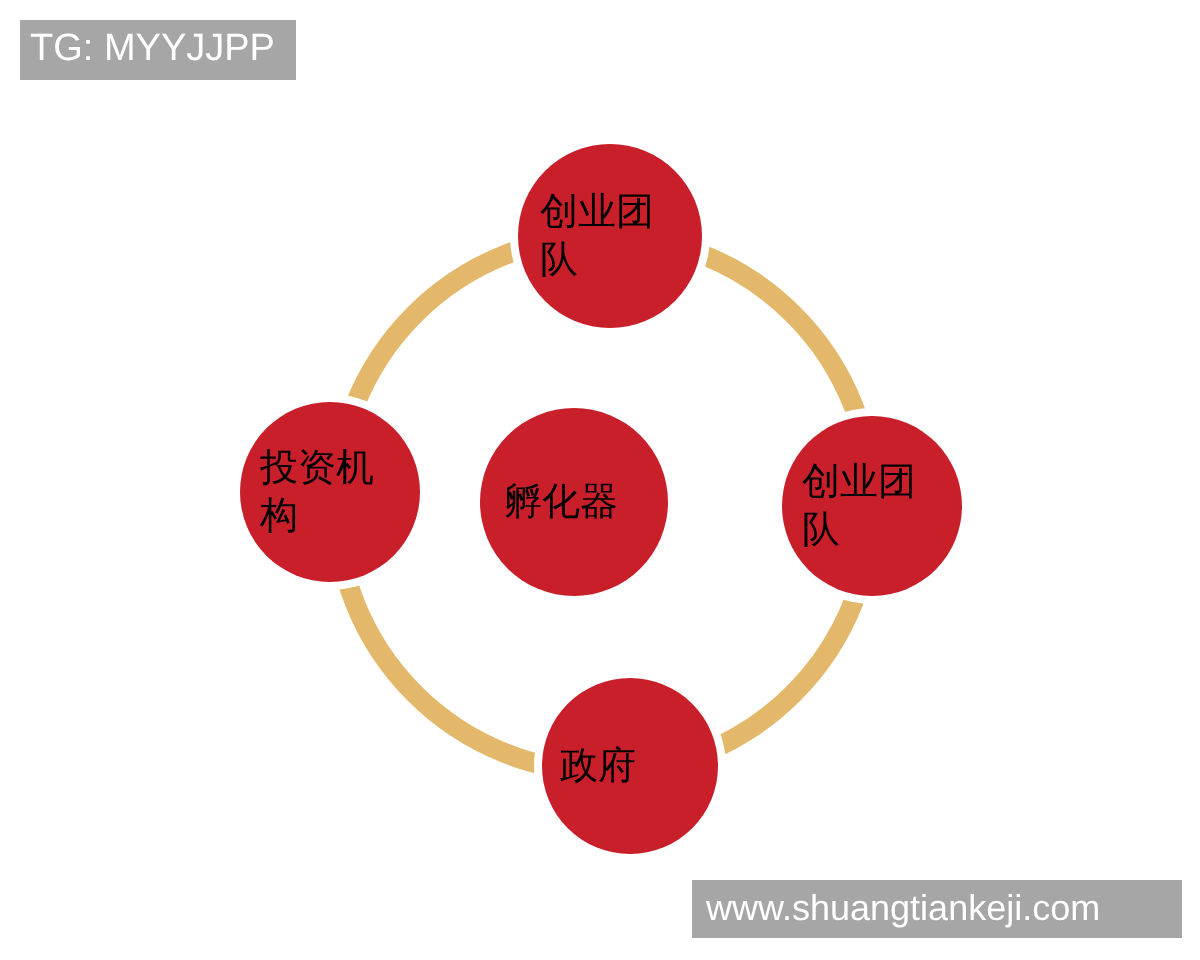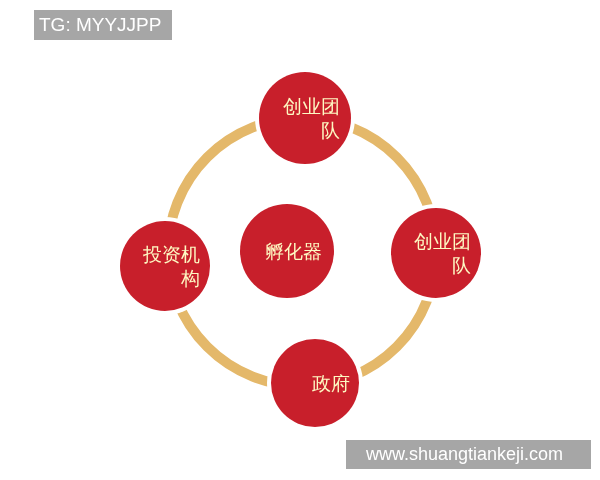--- a/index.html
+++ b/index.html
@@ -1,25 +1,25 @@
 <!DOCTYPE html>
 <html><head>
   <meta charset="utf-8">
   <style>
     html, body { margin: 0; padding: 0; }
     body { width: 600px; height: 480px; background: #ffffff; position: relative; overflow: hidden;
            font-family: "DejaVu Sans", "Liberation Sans", sans-serif; }
     .ring { position: absolute; left: 0; top: 0; }
-    .node { position: absolute; border-radius: 50%; background: #c81f2b; color: #fef9c3;
-            display: flex; align-items: center; justify-content: center; text-align: right;
+    .node { position: absolute; border-radius: 50%; background: #c81f2b; color: #000000;
+            display: flex; align-items: center; justify-content: center; text-align: left;
             font-size: 19px; line-height: 24px; box-shadow: 0 0 0 4px #ffffff; }
     .node span { display: block; width: 70px; word-break: break-all; }
     .tag { position: absolute; background: #a6a6a6; color: #ffffff; font-family: "Liberation Sans", sans-serif; }
-    .tag-top { left: 10px; top: 10px; width: 138px; height: 30px; font-size: 19px; line-height: 30px; padding-left: 5px; box-sizing: border-box; margin-left: 24px; }
-    .tag-bottom { left: 346px; top: 440px; width: 245px; height: 29px; font-size: 18px; line-height: 29px; padding-left: 20px; box-sizing: border-box; }
+    .tag-top { left: 10px; top: 10px; width: 138px; height: 30px; font-size: 19px; line-height: 30px; padding-left: 5px; box-sizing: border-box; }
+    .tag-bottom { left: 346px; top: 440px; width: 245px; height: 29px; font-size: 18px; line-height: 29px; padding-left: 7px; box-sizing: border-box; }
   </style>
 </head>
 <body>
 
 <div class="tag tag-top">TG: MYYJJPP</div>
 
 <svg class="ring" width="600" height="480" viewBox="0 0 600 480">
   <circle cx="302" cy="252" r="134" fill="none" stroke="#e4b86a" stroke-width="10"></circle>
 </svg>
 
@@ -28,21 +28,21 @@
 </div>
 
 <div class="node" style="left:391px; top:208px; width:90px; height:90px;">
   <span>创业团队</span>
 </div>
 
 <div class="node" style="left:271px; top:339px; width:88px; height:88px;">
   <span>政府</span>
 </div>
 
-<div class="node" style="left:120px; top:221px; width:90px; height:90px;">
+<div class="node" style="left:120px; top:201px; width:90px; height:90px;">
   <span>投资机构</span>
 </div>
 
 <div class="node" style="left:240px; top:204px; width:94px; height:94px;">
   <span>孵化器</span>
 </div>
 
 <div class="tag tag-bottom">www.shuangtiankeji.com</div>
 
 </body></html>

